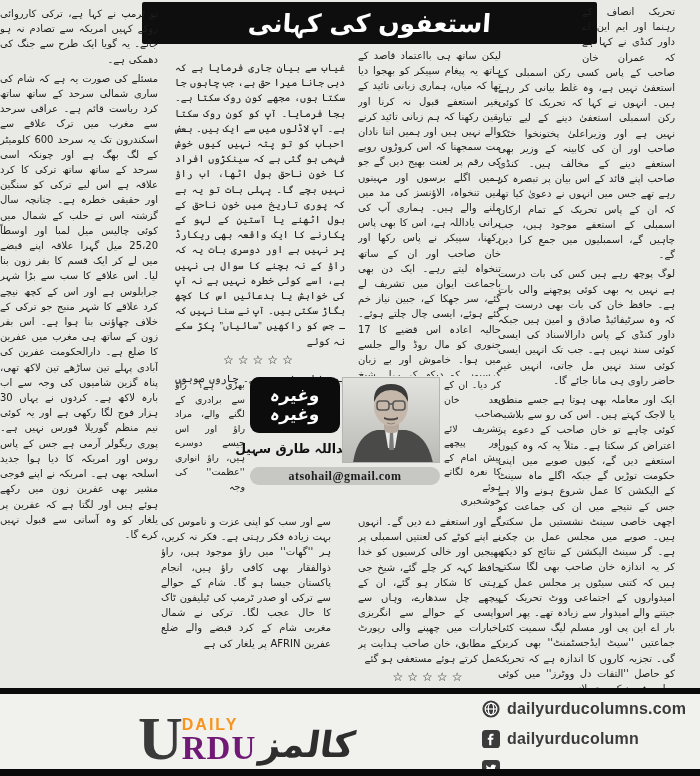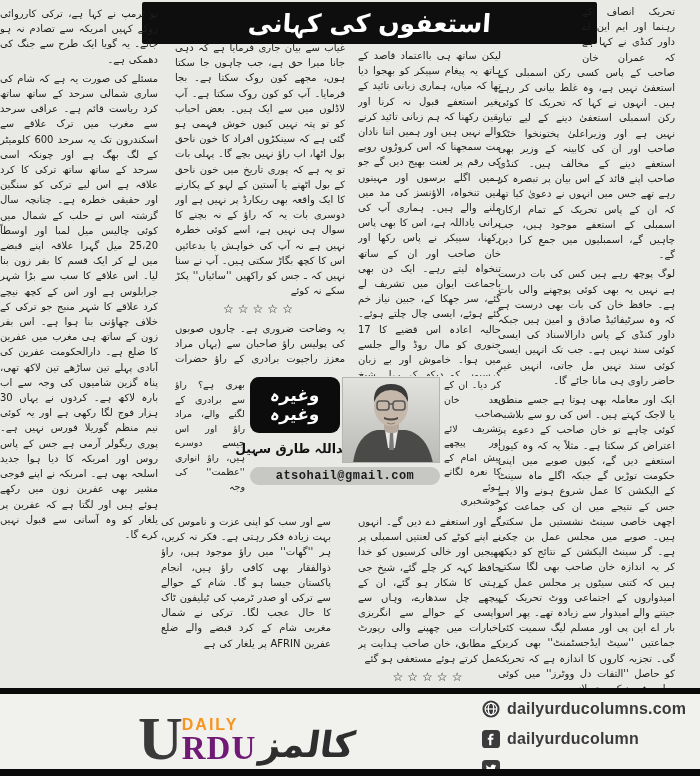--- a/index.html
+++ b/index.html
@@ -30,21 +30,21 @@
     font-size:10px;line-height:15.2px;
     word-spacing:0.5px;
   }
   .col p{margin:0 0 4px 0;padding:0;}
   .col p.noindent{margin-bottom:0;}
   .c1{left:498px;top:4px;width:177px;height:684px;}
   .c1 .bar-cut{float:left;width:84px;height:46px;}
   .c2a{left:358px;top:48px;width:143px;height:328px;}
   .c2b{left:444px;top:378px;width:57px;height:134px;font-size:9.5px;line-height:14.5px;}
   .c2c{left:358px;top:514px;width:143px;height:176px;}
-  .c3a{left:175px;top:40px;width:170px;height:328px;}
+  .c3a{left:175px;top:60px;width:170px;height:328px;font-family:Liberation Serif, serif;}
   .c3b{left:175px;top:378px;width:70px;height:134px;font-size:9.5px;line-height:14.5px;}
   .c3c{left:161px;top:514px;width:170px;height:176px;}
   .c4{left:0px;top:6px;width:158px;height:682px;}
   .stars{
     text-align:center;letter-spacing:4px;font-size:12px;color:#222;
     margin:3px 0;direction:ltr;
   }
 
   
   .author-box{position:absolute;left:250px;top:377px;width:190px;height:137px;}
@@ -58,21 +58,21 @@
   .vaghera span{font-size:17px;font-weight:bold;line-height:19px;transform:skewX(-6deg);}
   .author-name{
     flex:1;display:flex;align-items:center;justify-content:center;
     font-size:12.5px;font-weight:bold;color:#111;direction:rtl;white-space:nowrap;
   }
   .ab-photo{flex:1;height:86px;background:#cfcfcc;overflow:hidden;border:1px solid #b5b5b2;box-sizing:border-box;}
   .ab-photo svg{display:block;}
   .ab-email{
     margin-top:4px;height:18px;background:#c7c7c4;border-radius:9px;
     display:flex;align-items:center;justify-content:center;
-    font-family:Liberation Mono, monospace;font-weight:bold;
+    font-family:Liberation Serif, serif;font-weight:bold;
     font-size:12px;color:#1c1c1c;letter-spacing:0.5px;
   }
 
   
   .footer-rule{position:absolute;left:0;top:688px;width:700px;height:6px;background:#0a0a0a;}
   .footer{
     position:absolute;left:0;top:694px;width:700px;height:75px;
     background:#f1f1ee;
   }
   .brand{position:absolute;left:138px;top:3px;height:70px;display:flex;align-items:flex-end;}

